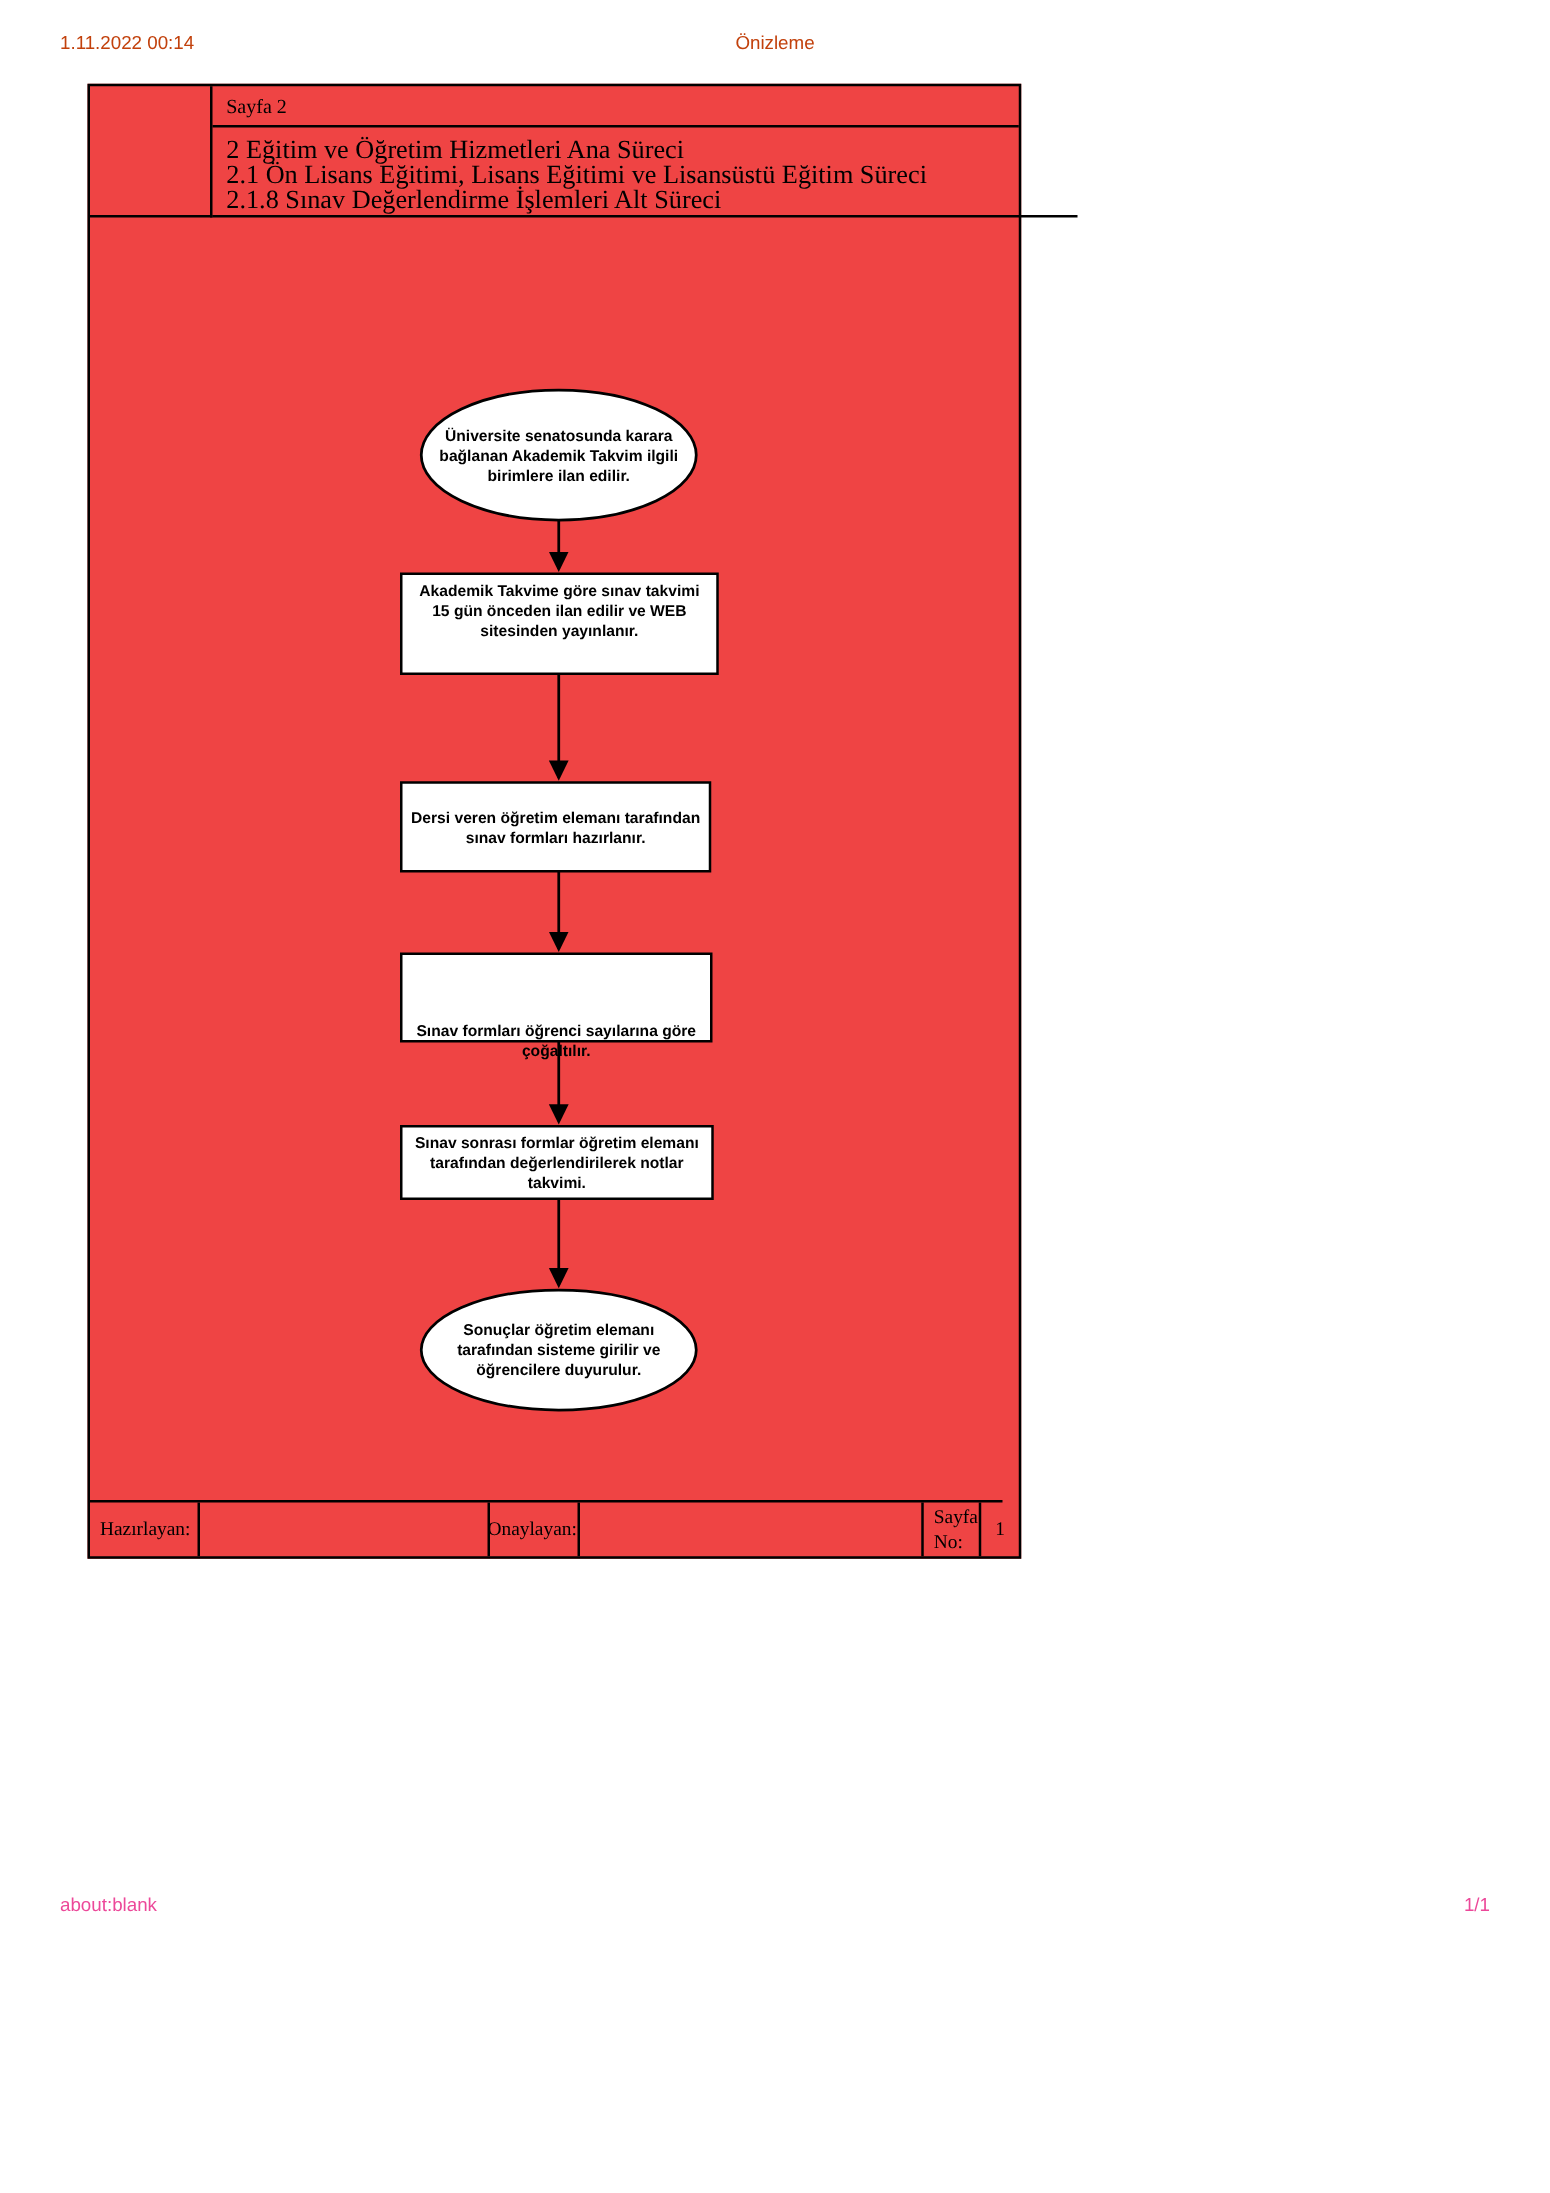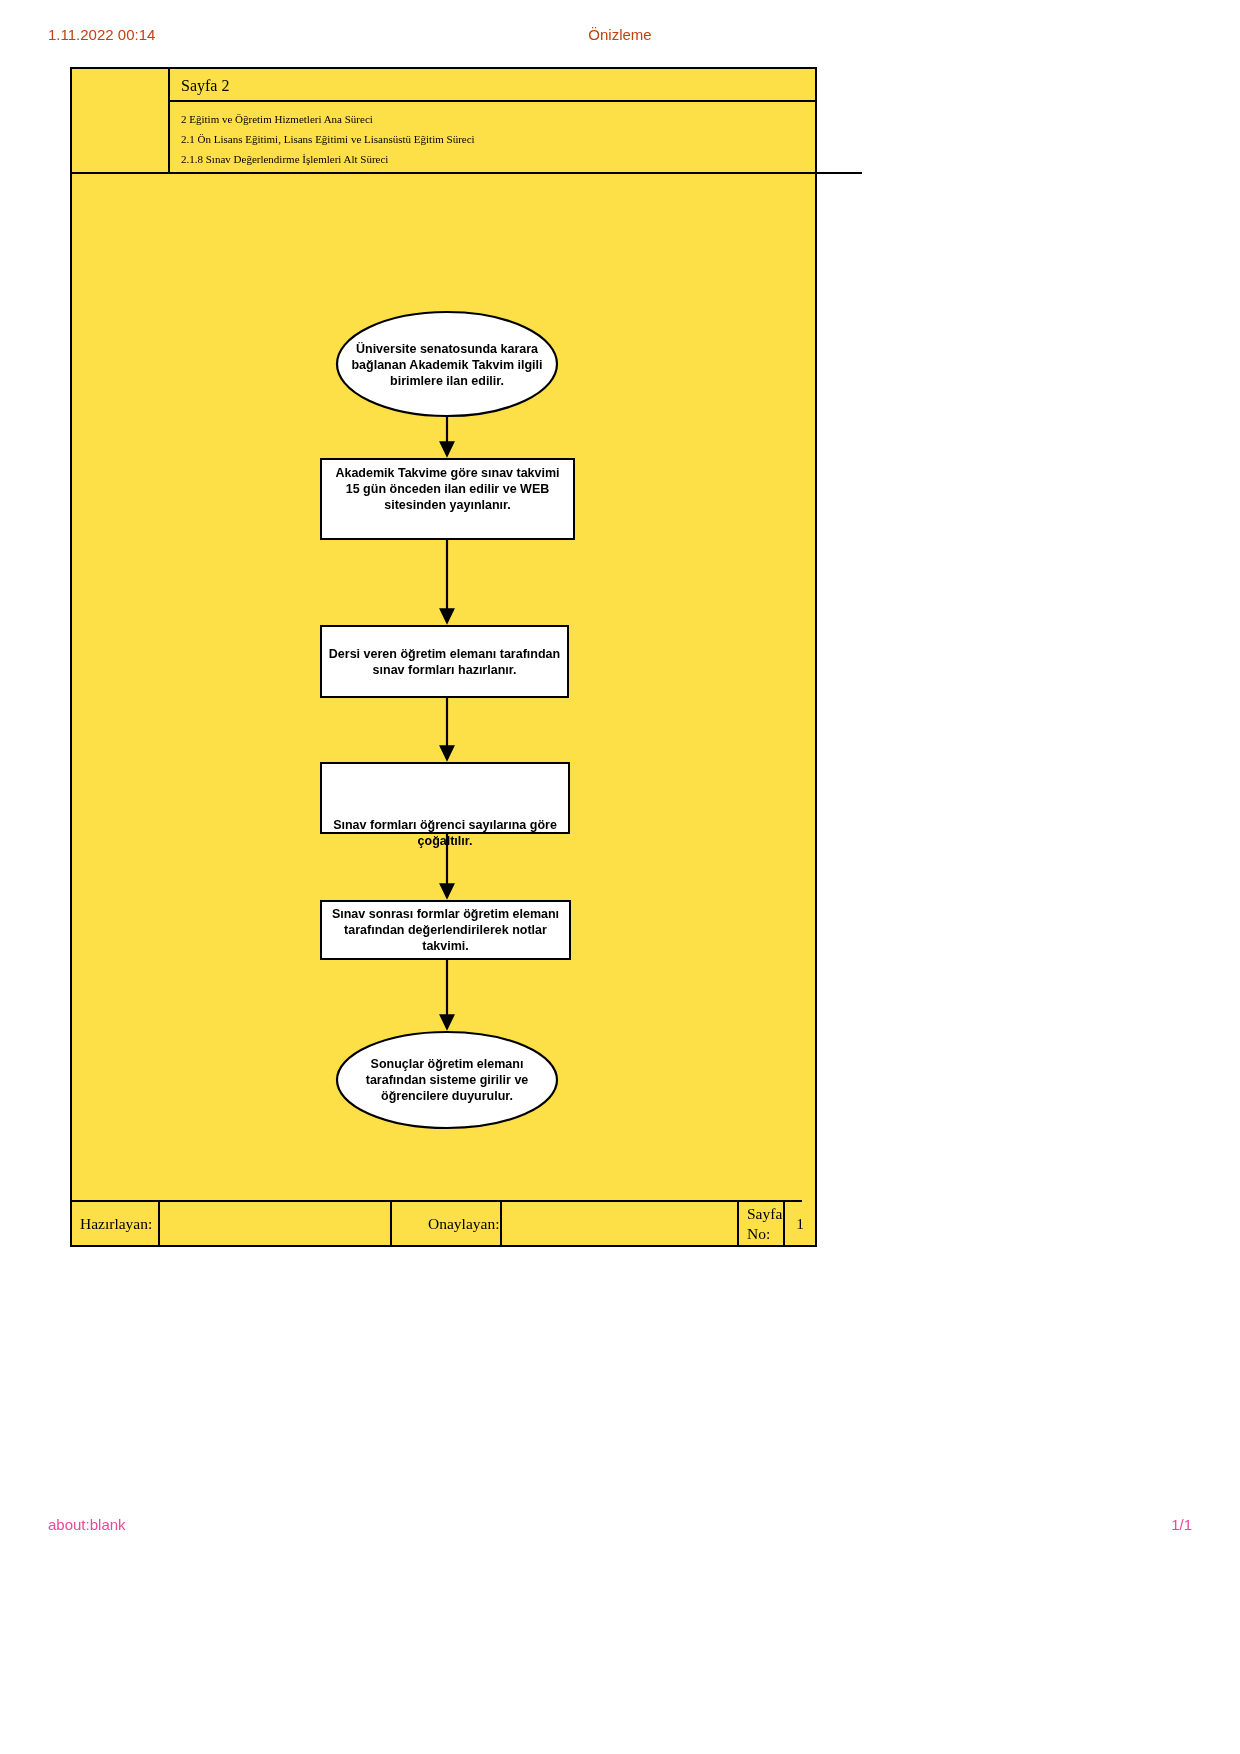--- a/index.html
+++ b/index.html
@@ -64,21 +64,21 @@
 
   
   .doc {
     position: absolute;
     left: 70px;
     top: 67px;
     width: 747px;
     height: 1180px;
     border: 2px solid #000000;
     box-sizing: border-box;
-    background: #fde047;
+    background: #ef4444;
   }
   .hdr-logo-cell {
     position: absolute;
     left: 0;
     top: 0;
     width: 98px;
     height: 105px;
     border-right: 2px solid #000000;
     border-bottom: 2px solid #000000;
     box-sizing: border-box;
@@ -99,21 +99,21 @@
   }
   .hdr-proc-cell {
     position: absolute;
     left: 98px;
     top: 33px;
     width: 692px;
     height: 72px;
     border-bottom: 2px solid #000000;
     box-sizing: border-box;
     font-family: "Liberation Serif", serif;
-    font-size: 11px;
+    font-size: 21px;
     line-height: 20px;
     padding: 7px 0 0 11px;
   }
   .hdr-proc-cell div {
     white-space: nowrap;
   }
 
   
   .canvas {
     position: absolute;
@@ -160,21 +160,21 @@
     box-sizing: border-box;
     border-right: 2px solid #000000;
     font-family: "Liberation Serif", serif;
     font-size: 15.5px;
     display: flex;
     align-items: center;
     padding-left: 8px;
   }
   .ftr-c1 { left: 0;   width: 88px;  }
   .ftr-c2 { left: 88px;  width: 232px; }
-  .ftr-c3 { left: 340px; width: 90px; padding-left: 16px;  }
+  .ftr-c3 { left: 302px; width: 90px; padding-left: 16px;  }
   .ftr-c4 { left: 410px; width: 257px; }
   .ftr-c5 {
     left: 667px; width: 46px;
     display: block;
     line-height: 20px;
     padding-top: 2px;
   }
   .ftr-c6 {
     left: 713px; width: 30px;
     border-right: none;

